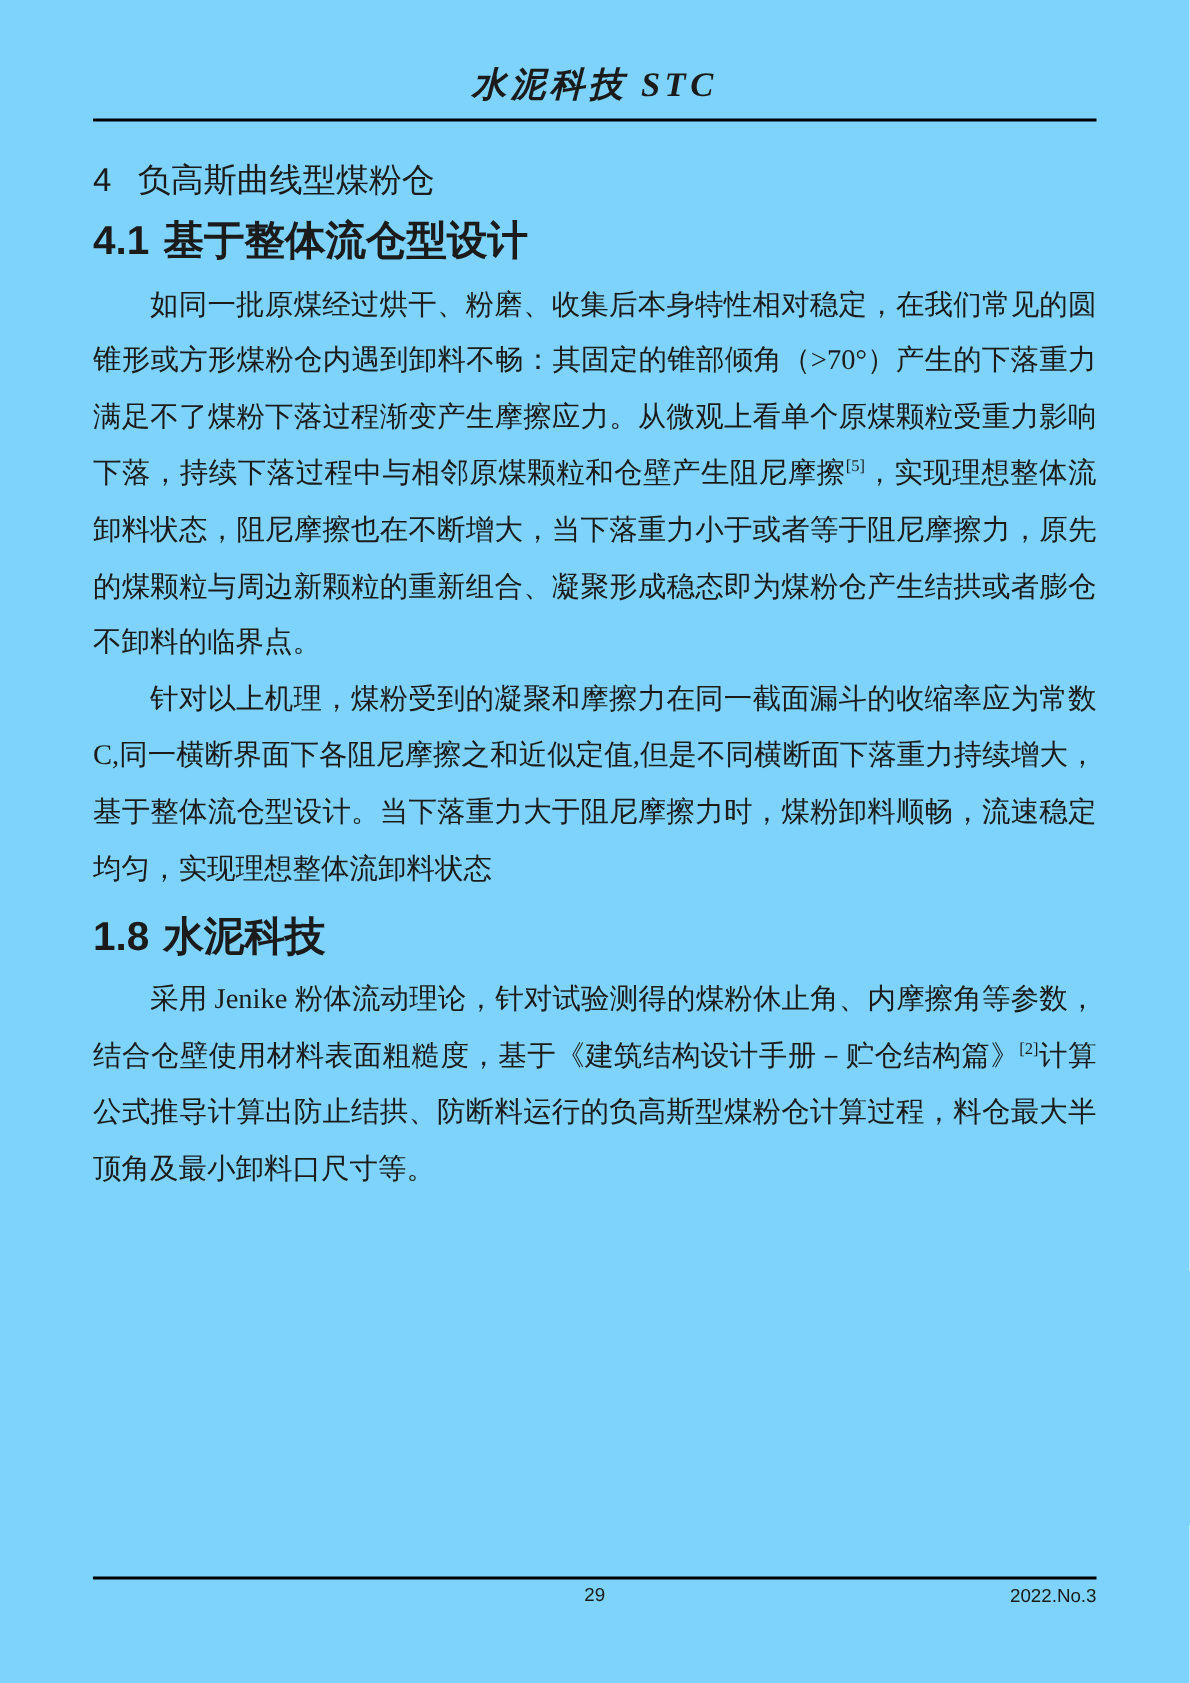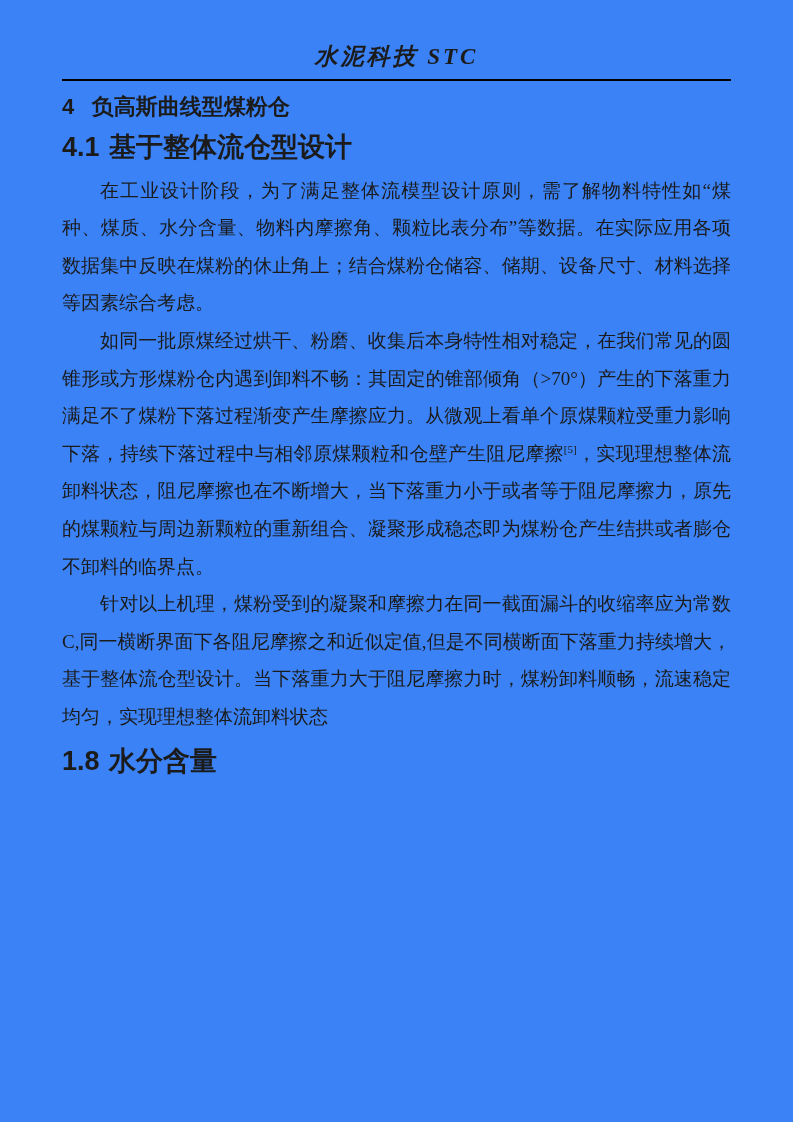--- a/index.html
+++ b/index.html
@@ -1,20 +1,20 @@
 <!DOCTYPE html>
 <html><head>
 <meta charset="utf-8">
 <style>
   html, body { margin: 0; padding: 0; background: #ffffff; }
   .page {
     position: relative;
     width: 793px;
     height: 1122px;
-    background: #3b82f6;
+    background: #7dd3fc;
     color: #1b1b1b;
     box-sizing: border-box;
     padding: 42px 62px 0 62px;
     font-family: "Liberation Serif", "DejaVu Serif", serif;
     overflow: hidden;
   }
   .journal-title {
     text-align: center;
     font-size: 23px;
     font-weight: bold;
@@ -32,22 +32,22 @@
     font-size: 19px;
     line-height: 37.6px;
     text-align: justify;
     text-indent: 2em;
     margin: 0;
     word-break: break-all;
   }
   .sec-heading {
     font-family: "Liberation Sans", "DejaVu Sans", sans-serif;
     font-size: 22px;
-    font-weight: bold;
-    margin: 12px 0 7px 0;
+    font-weight: normal;
+    margin: 25px 0 7px 0;
     line-height: 1.3;
   }
   .sec-heading .sec-num { margin-right: 0.8em; }
   .subsec-heading {
     font-family: "Liberation Sans", "DejaVu Sans", sans-serif;
     font-size: 27px;
     font-weight: bold;
     margin: 9px 0 6px 0;
     line-height: 1.3;
   }
@@ -95,25 +95,32 @@
     <div class="header-rule"></div>
   </header>
 
   <main>
 
 
     <h1 class="sec-heading"><span class="sec-num">4</span><span>负高斯曲线型煤粉仓</span></h1>
 
     <h2 class="subsec-heading"><span class="subsec-num">4.1</span><span>基于整体流仓型设计</span></h2>
 
-    <p class="body-para">在工业设计阶段，为了满足整体流模型设计原则，需了解物料特性如“煤种、煤质、水分含量、物料内摩擦角、颗粒比表分布”等数据。在实际应用各项数据集中反映在煤粉的休止角上；结合煤粉仓储容、储期、设备尺寸、材料选择等因素综合考虑。</p>
 
     <p class="body-para"><span>如同一批原煤经过烘干、粉磨、收集后本身特性相对稳定，在我们常见的圆锥形或方形煤粉仓内遇到卸料不畅：其固定的锥部倾角（&gt;70°）产生的下落重力满足不了煤粉下落过程渐变产生摩擦应力。从微观上看单个原煤颗粒受重力影响下落，持续下落过程中与相邻原煤颗粒和仓壁产生阻尼摩擦</span><sup class="ref">[5]</sup><span>，实现理想整体流卸料状态，阻尼摩擦也在不断增大，当下落重力小于或者等于阻尼摩擦力，原先的煤颗粒与周边新颗粒的重新组合、凝聚形成稳态即为煤粉仓产生结拱或者膨仓不卸料的临界点。</span></p>
 
     <p class="body-para">针对以上机理，煤粉受到的凝聚和摩擦力在同一截面漏斗的收缩率应为常数C,同一横断界面下各阻尼摩擦之和近似定值,但是不同横断面下落重力持续增大，基于整体流仓型设计。当下落重力大于阻尼摩擦力时，煤粉卸料顺畅，流速稳定均匀，实现理想整体流卸料状态</p>
 
-    <h2 class="subsec-heading"><span class="subsec-num">1.8</span><span>水分含量</span></h2>
+    <h2 class="subsec-heading"><span class="subsec-num">1.8</span><span>水泥科技</span></h2>
 
+    <p class="body-para"><span>采用 Jenike 粉体流动理论，针对试验测得的煤粉休止角、内摩擦角等参数，结合仓壁使用材料表面粗糙度，基于《建筑结构设计手册－贮仓结构篇》</span><sup class="ref">[2]</sup><span>计算公式推导计算出防止结拱、防断料运行的负高斯型煤粉仓计算过程，料仓最大半顶角及最小卸料口尺寸等。</span></p>
 
   </main>
 
+  <footer class="page-footer">
+    <div class="footer-rule"></div>
+    <div class="footer-row">
+      <span class="footer-page-num">29</span>
+      <span class="footer-issue">2022.No.3</span>
+    </div>
+  </footer>
 
 </div>
 
 </body></html>

